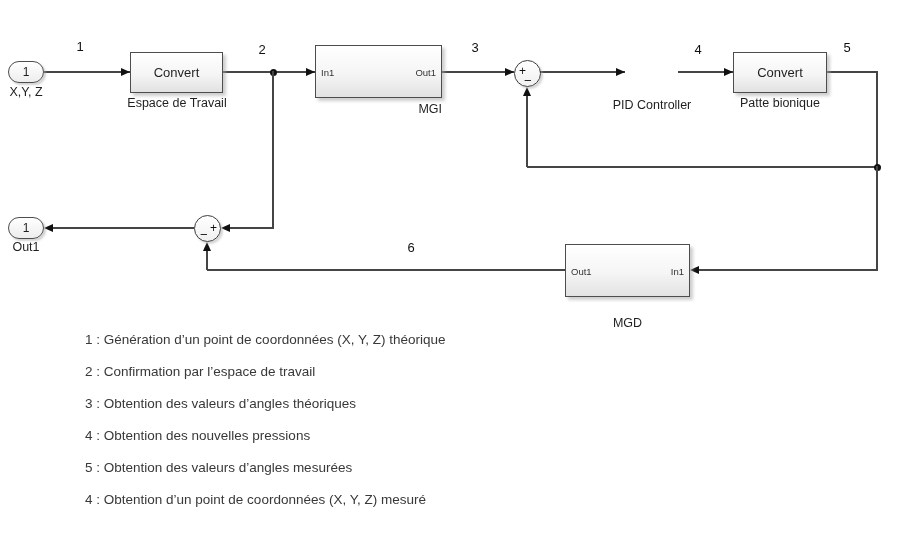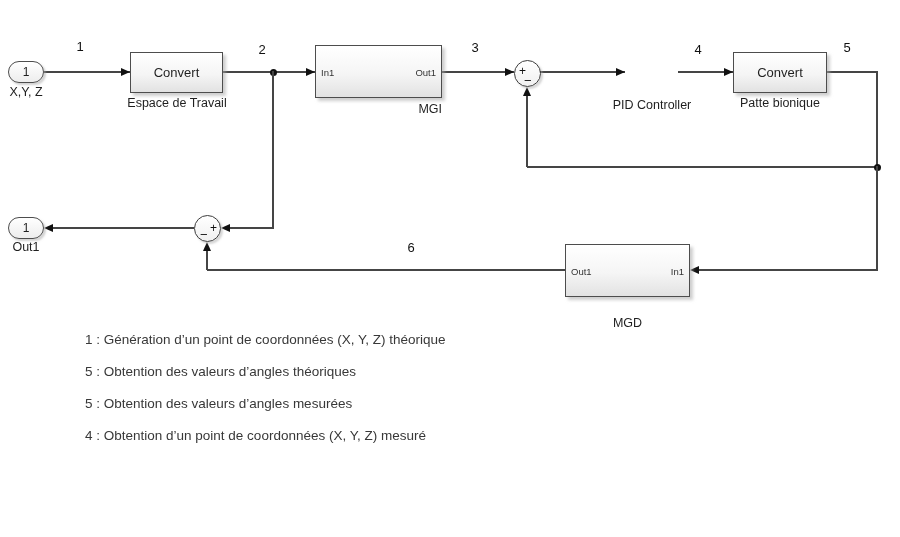--- a/index.html
+++ b/index.html
@@ -121,18 +121,20 @@
 
   <div class="wlabel" style="left:70px;top:39px;">1</div>
   <div class="wlabel" style="left:252px;top:42px;">2</div>
   <div class="wlabel" style="left:465px;top:40px;">3</div>
   <div class="wlabel" style="left:688px;top:42px;">4</div>
   <div class="wlabel" style="left:837px;top:40px;">5</div>
   <div class="wlabel" style="left:401px;top:240px;">6</div>
 
   <div id="legend">
     <div class="li">1 : Génération d’un point de coordonnées (X, Y, Z) théorique</div>
-    <div class="li">5 : Obtention des valeurs d’angles théoriques</div>
+    <div class="li">2 : Confirmation par l’espace de travail</div>
+    <div class="li">3 : Obtention des valeurs d’angles théoriques</div>
+    <div class="li">4 : Obtention des nouvelles pressions</div>
     <div class="li">5 : Obtention des valeurs d’angles mesurées</div>
     <div class="li">4 : Obtention d’un point de coordonnées (X, Y, Z) mesuré</div>
   </div>
 
 </div>
 
 </body></html>

